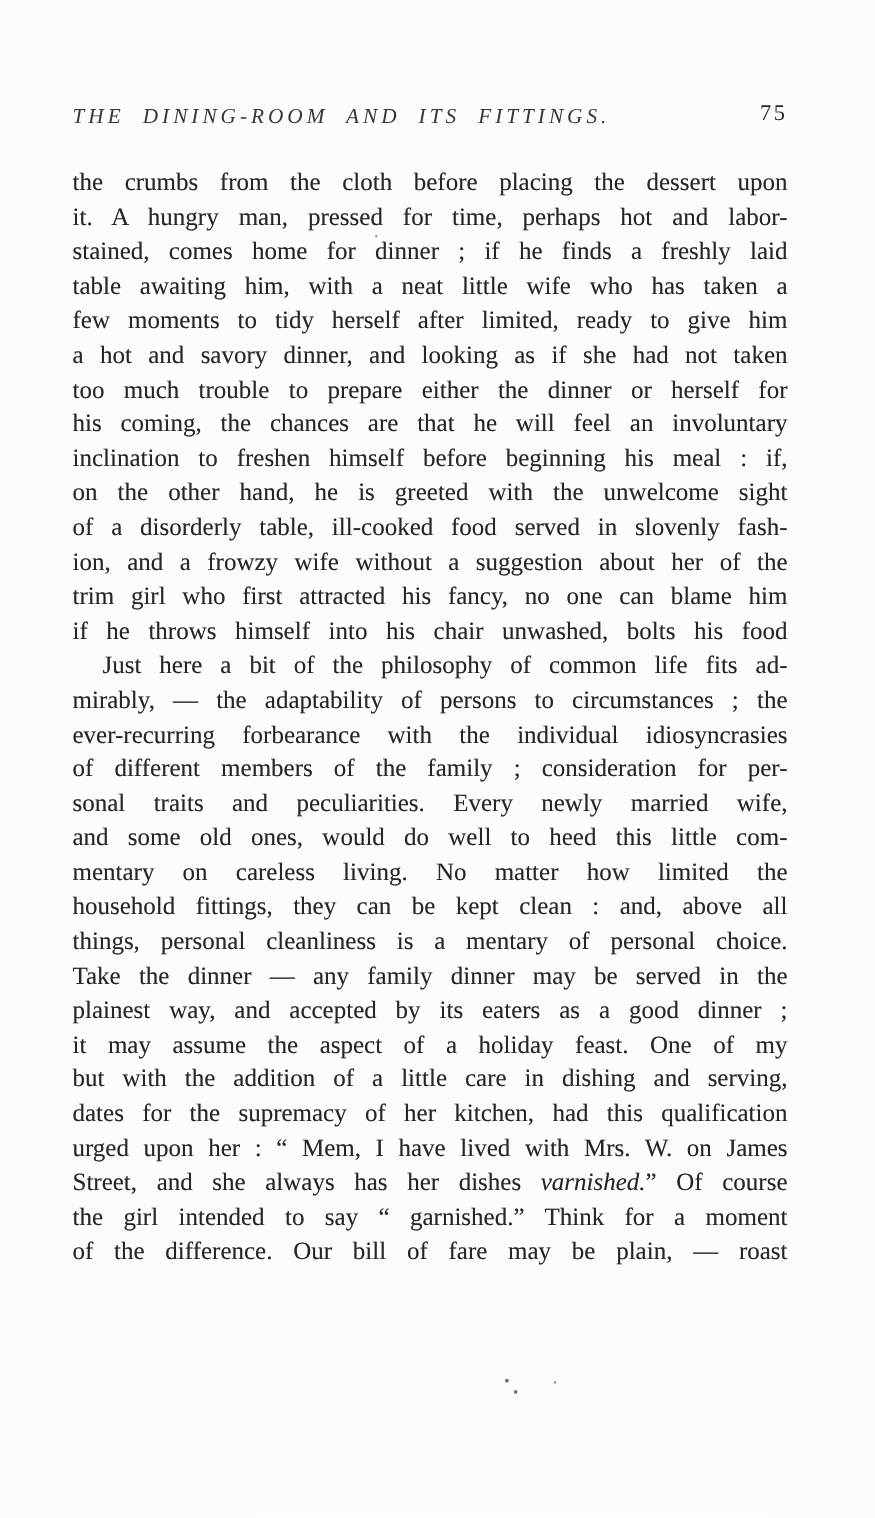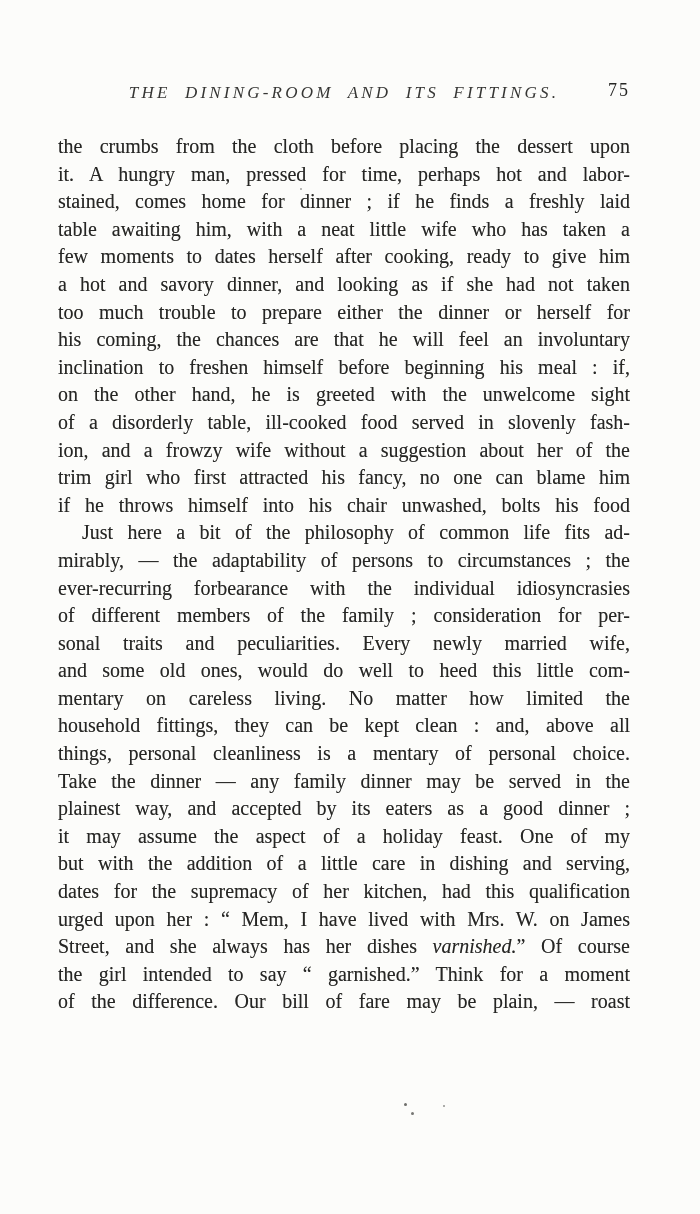--- a/index.html
+++ b/index.html
@@ -20,21 +20,21 @@
     height: 1214px;
     background: var(--paper);
     overflow: hidden;
   }
   .running-head {
     position: absolute;
     top: 83px;
     left: 58px;
     width: 572px;
     height: 26px;
-    text-align: center;
+    text-align: left;
   }
   .head-title {
     display: inline-block;
     font-style: italic;
     font-size: 17px;
     letter-spacing: 3.2px;
     word-spacing: 7px;
     color: var(--ink);
     opacity: 0.92;
     white-space: nowrap;
@@ -84,21 +84,21 @@
   <div class="running-head">
     <span class="head-title">THE DINING-ROOM AND ITS FITTINGS.</span>
     <span class="page-number">75</span>
   </div>
 
   <div class="text-block">
       <div class="line"><span>the crumbs from the cloth before placing the dessert upon</span></div>
       <div class="line"><span>it. A hungry man, pressed for time, perhaps hot and labor-</span></div>
       <div class="line"><span>stained, comes home for dinner ; if he finds a freshly laid</span></div>
       <div class="line"><span>table awaiting him, with a neat little wife who has taken a</span></div>
-      <div class="line"><span>few moments to dates herself after cooking, ready to give him</span></div>
+      <div class="line"><span>few moments to tidy herself after limited, ready to give him</span></div>
       <div class="line"><span>a hot and savory dinner, and looking as if she had not taken</span></div>
       <div class="line"><span>too much trouble to prepare either the dinner or herself for</span></div>
       <div class="line"><span>his coming, the chances are that he will feel an involuntary</span></div>
       <div class="line"><span>inclination to freshen himself before beginning his meal : if,</span></div>
       <div class="line"><span>on the other hand, he is greeted with the unwelcome sight</span></div>
       <div class="line"><span>of a disorderly table, ill-cooked food served in slovenly fash-</span></div>
       <div class="line"><span>ion, and a frowzy wife without a suggestion about her of the</span></div>
       <div class="line"><span>trim girl who first attracted his fancy, no one can blame him</span></div>
       <div class="line"><span>if he throws himself into his chair unwashed, bolts his food</span></div>
       <div class="line indent"><span>Just here a bit of the philosophy of common life fits ad-</span></div>

